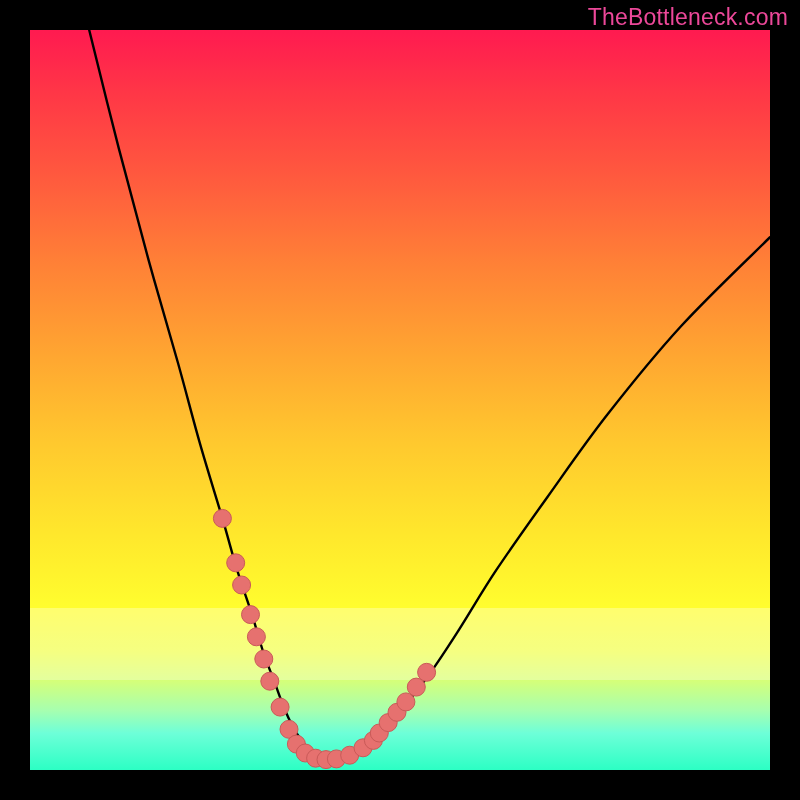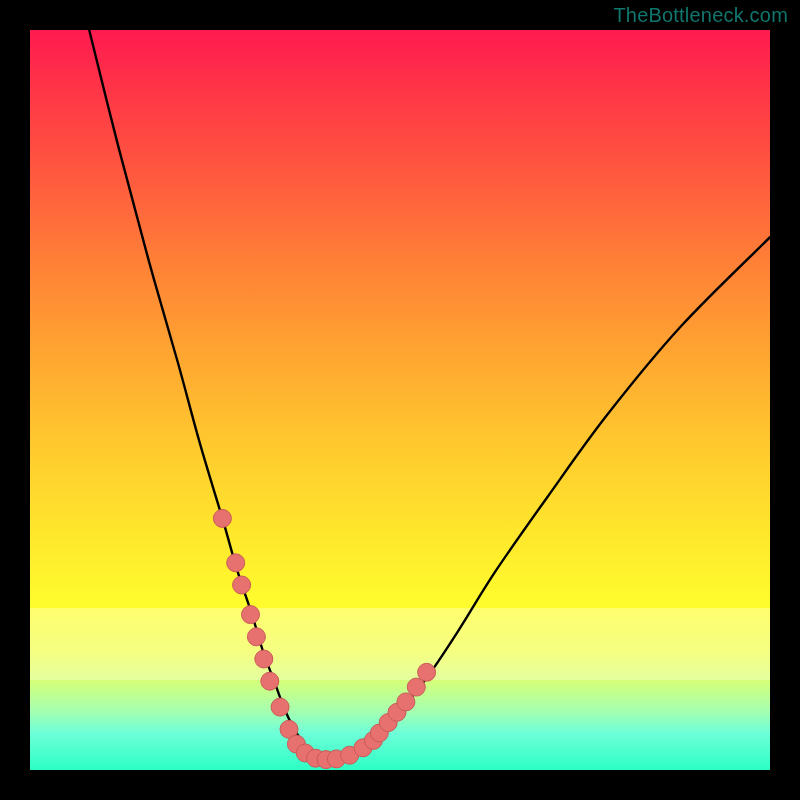--- a/index.html
+++ b/index.html
@@ -52,22 +52,22 @@
     left: 30px;
     top: 30px;
     width: 740px;
     height: 740px;
     pointer-events: none;
   }
   .watermark {
     position: absolute;
     top: 4px;
     right: 12px;
-    color: #0f766e;
-    font-size: 20px;
+    color: #ec4899;
+    font-size: 23px;
     font-weight: 500;
     letter-spacing: 0.2px;
     user-select: none;
   }
 </style>
 </head>
 <body>
 
 <div class="outer">
   <div class="plot"></div>

